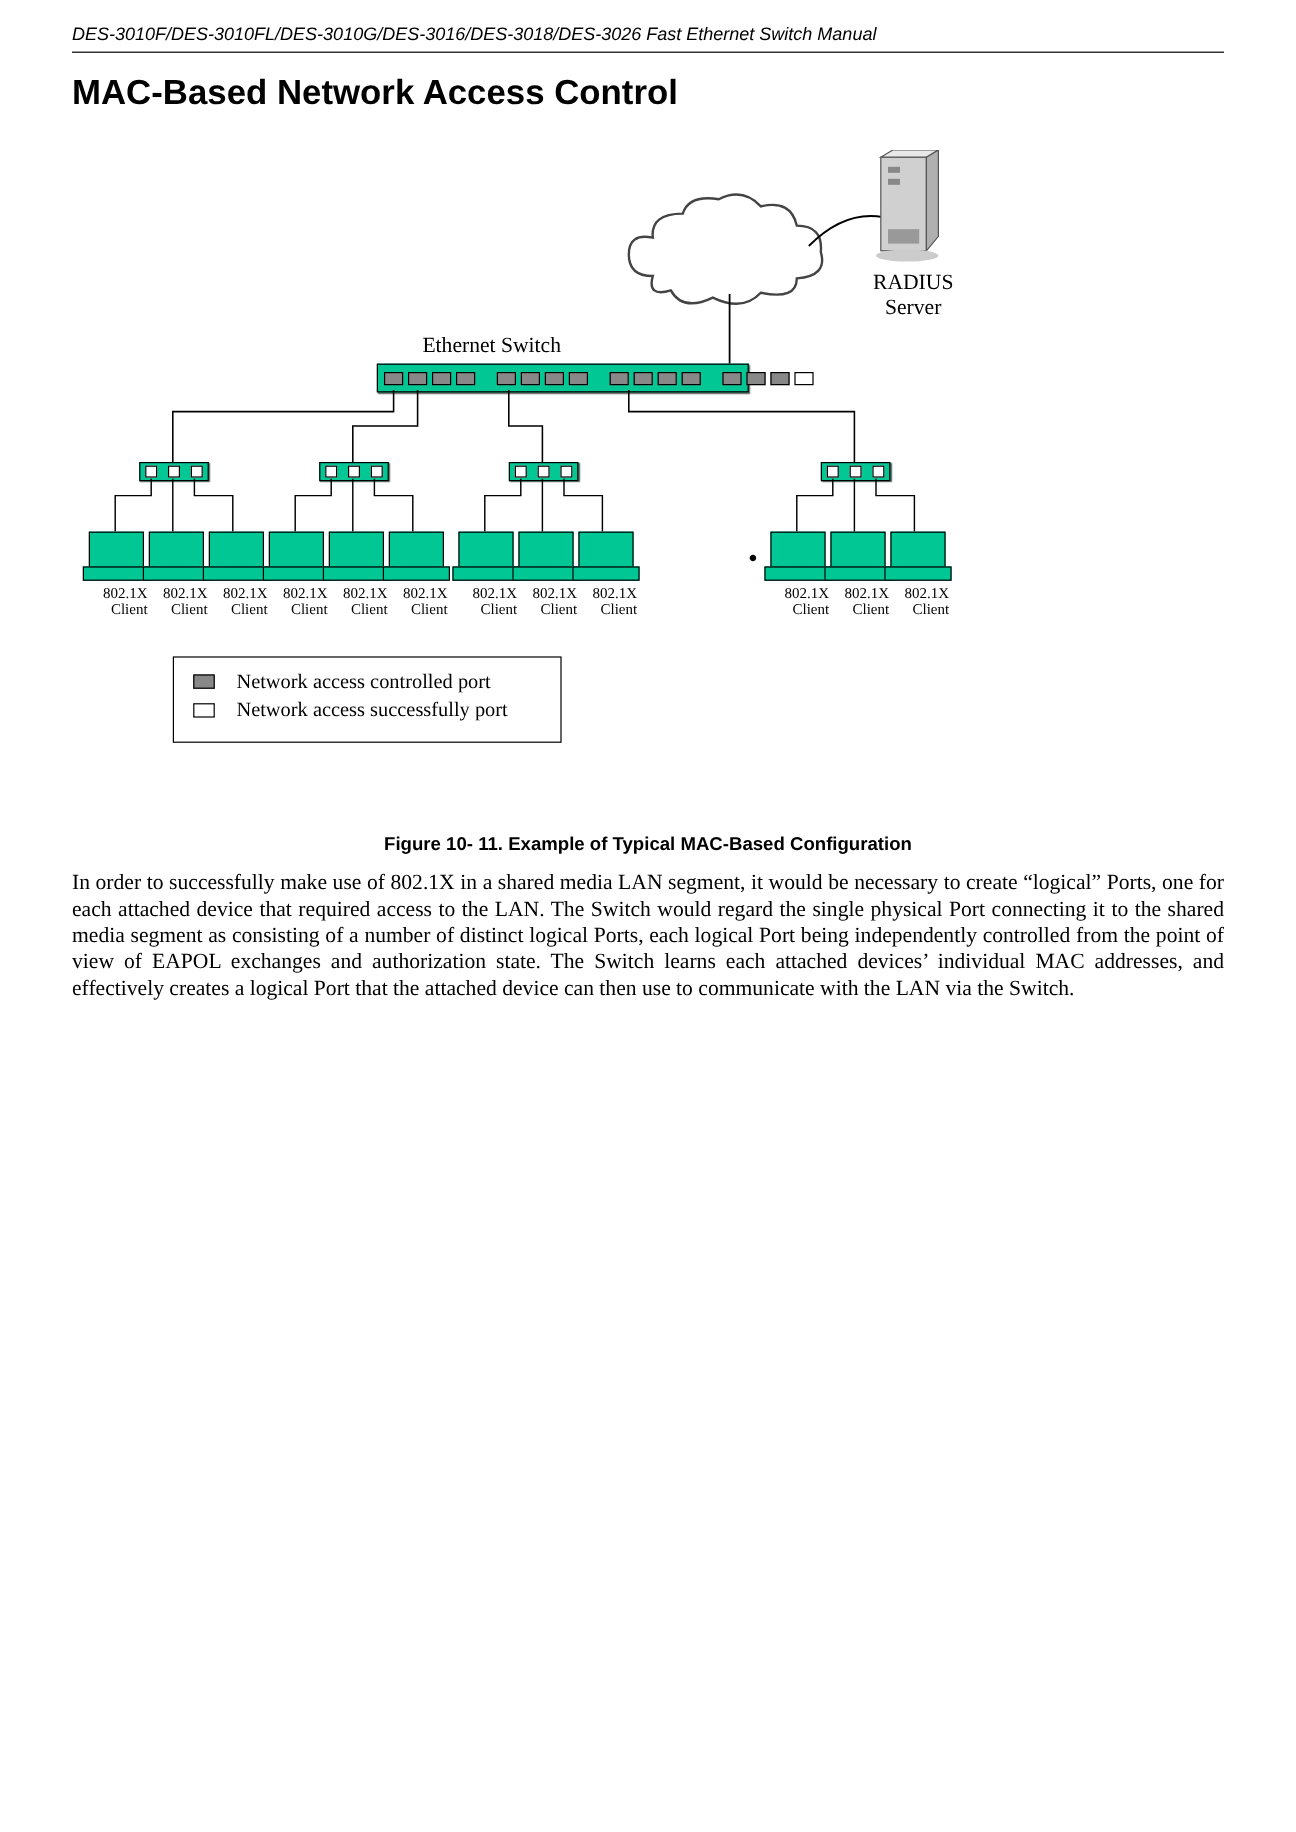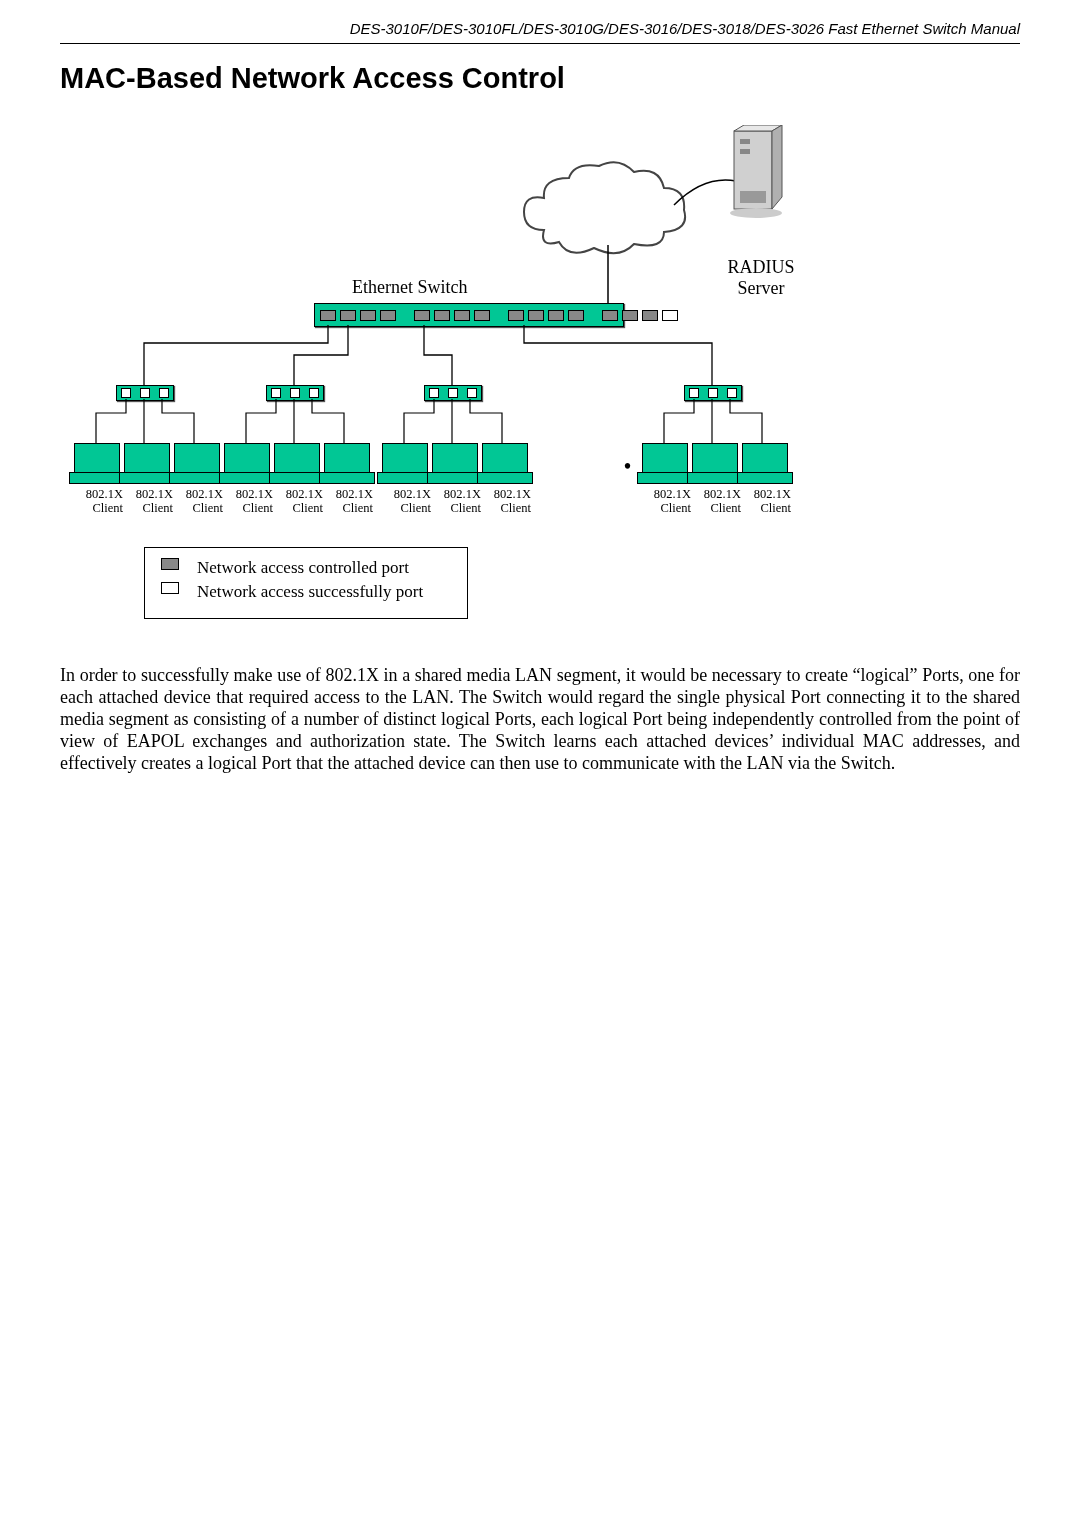--- a/index.html
+++ b/index.html
@@ -10,21 +10,20 @@
     color: #000;
   }
   .page {
     width: 1080px;
     height: 1527px;
     position: relative;
     box-sizing: border-box;
     padding: 20px 60px 40px 60px;
   }
   .header-area {
-    text-align: right;
     font-style: italic;
     font-family: Arial, Helvetica, sans-serif;
     font-size: 15px;
     padding-bottom: 6px;
     border-bottom: 1.5px solid #000;
     margin-bottom: 18px;
   }
   h2.section-title {
     font-family: Arial, Helvetica, sans-serif;
     font-size: 29px;
@@ -87,21 +86,21 @@
   }
   .client-label {
     font-size:12.5px; text-align:right; line-height:1.1;
     width:54px;
   }
   .lbl { font-size:18px; }
   .legend-box {
     width:290px; border:1px solid #000; padding:10px 16px 12px 16px;
     font-size:17px;
   }
-  .legend-row { display:flex; margin-bottom:4px; }
+  .legend-row { display:flex; align-items:center; margin-bottom:4px; }
   .legend-port { width:16px; height:10px; border:1px solid #000; margin-right:18px; }
   .dots{font-size:20px; letter-spacing:4px; font-weight:bold;}
   svg.line { position:absolute; overflow:visible; }
 </style>
 </head>
 <body>
 
 <div class="page">
   <div class="header-area">DES-3010F/DES-3010FL/DES-3010G/DES-3016/DES-3018/DES-3026 Fast Ethernet Switch Manual</div>
 
@@ -121,21 +120,21 @@
       <svg width="60" height="95">
         <rect x="10" y="6" width="38" height="78" fill="#d0d0d0" stroke="#555"></rect>
         <polygon points="10,6 20,0 58,0 48,6" fill="#e8e8e8" stroke="#555"></polygon>
         <polygon points="48,6 58,0 58,72 48,84" fill="#b0b0b0" stroke="#555"></polygon>
         <rect x="16" y="14" width="10" height="5" fill="#888"></rect>
         <rect x="16" y="24" width="10" height="5" fill="#888"></rect>
         <rect x="16" y="66" width="26" height="12" fill="#999"></rect>
         <ellipse cx="32" cy="88" rx="26" ry="5" fill="#ccc"></ellipse>
       </svg>
     </div>
-    <div class="abs lbl" style="left:632px; top:110px; text-align:center; width:90px; white-space:pre;margin-top:32px;">RADIUS
+    <div class="abs lbl" style="left:632px; top:110px; text-align:center; width:90px; white-space:pre;">RADIUS
 Server</div>
 
     <svg class="line" style="left:520px; top:130px;" width="10" height="58">
         <line x1="4" y1="0" x2="4" y2="58" stroke="#000" stroke-width="1.5"></line>
       </svg>
 
     <div class="abs lbl" style="left:230px; top:162px;margin-left:38px;">Ethernet Switch</div>
 
     <div class="abs switch-body" style="left:230px; top:188px;"></div>
 
@@ -321,16 +320,17 @@
       <div class="abs" style="left: 658px; top: 328px;">
         <div class="laptop-screen"></div>
         <div class="laptop-base"></div>
         <div class="client-label" style="margin-left:-5px; margin-top:4px;">
           <div>802.1X</div>
           <div>Client</div>
         </div>
       </div>
     </div>
 
+  <div class="figure-caption">Figure 10- 11. Example of Typical MAC-Based Configuration</div>
 
   <div class="body-text">In order to successfully make use of 802.1X in a shared media LAN segment, it would be necessary to create “logical” Ports, one for each attached device that required access to the LAN. The Switch would regard the single physical Port connecting it to the shared media segment as consisting of a number of distinct logical Ports, each logical Port being independently controlled from the point of view of EAPOL exchanges and authorization state. The Switch learns each attached devices’ individual MAC addresses, and effectively creates a logical Port that the attached device can then use to communicate with the LAN via the Switch.</div>
 
 </div>
 
 </body></html>

